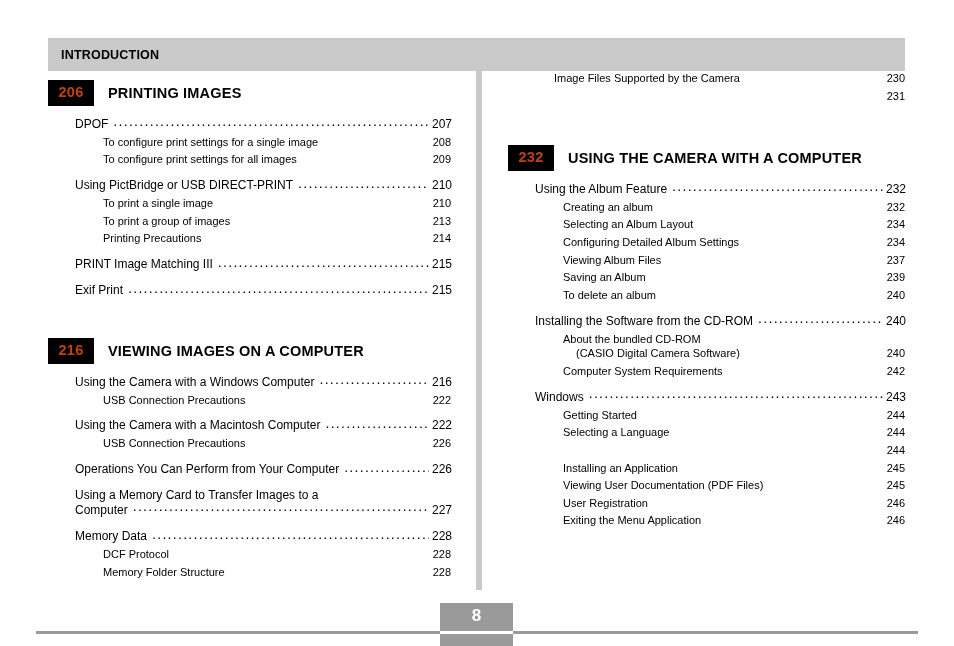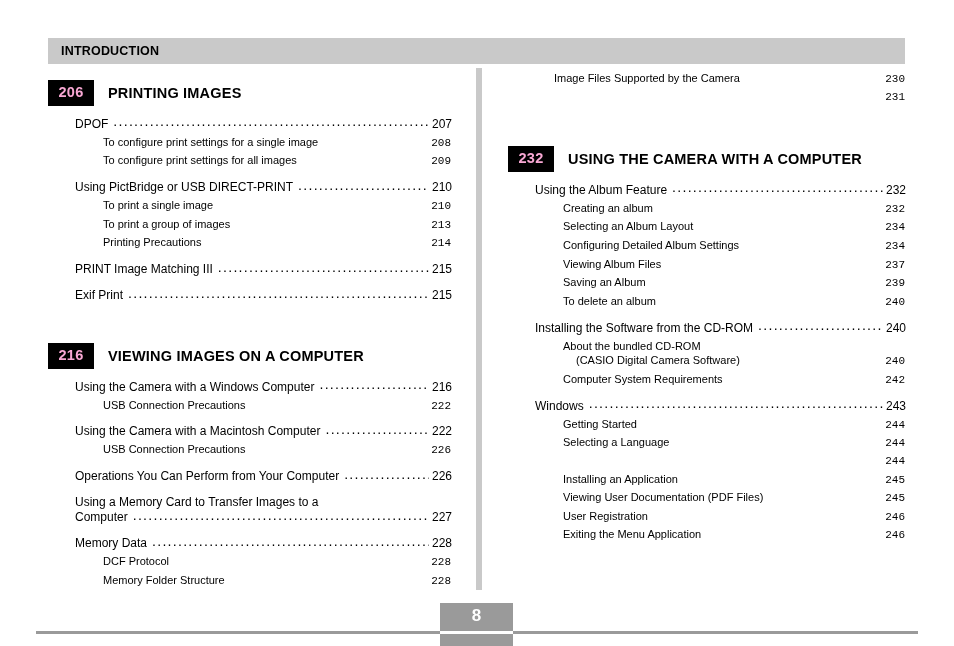--- a/index.html
+++ b/index.html
@@ -16,21 +16,21 @@
     overflow: hidden;
     -webkit-font-smoothing: antialiased;
   }
 
   
   .running-header {
     position: absolute;
     left: 48px;
     top: 38px;
     width: 857px;
-    height: 26px;
+    height: 33px;
     background: #c9c9c9;
     text-align: right;
   }
   .running-header .label {
     position: absolute;
     left: 13px;
     top: 50%;
     transform: translateY(-50%);
     font-size: 12.5px;
     font-weight: bold;
@@ -58,21 +58,21 @@
 
   
   .section-head {
     display: flex;
     align-items: center;
     white-space: nowrap;
   }
   .section-head .badge {
     display: inline-block;
     background: #000000;
-    color: #f9a8d4;
+    color: #c2410c;
     font-size: 14.5px;
     font-weight: bold;
     line-height: 1;
     padding: 5px 7px 6px 7px;
     letter-spacing: 0.3px;
     min-width: 32px;
     text-align: center;
   }
   .section-head .section-title {
     font-size: 14.5px;
@@ -119,39 +119,38 @@
     white-space: nowrap;
     text-align: right;
   }
   
   .toc-main.wrapped {
     display: block;
   }
   .toc-main.wrapped .wrap-line1 { display: block; }
   .toc-main.wrapped .wrap-line2 {
     display: flex;
-    align-items: flex-end;
+    align-items: center;
   }
 
   
   .toc-sub {
     display: flex;
     align-items: baseline;
     font-size: 11px;
     margin-left: 55px;
     margin-top: 3px;
     line-height: 1.33;
   }
   .toc-sub .entry-title { white-space: nowrap; }
   .toc-sub .spacer { flex: 1 1 auto; min-width: 8px; }
   .toc-sub .entry-page {
     white-space: nowrap;
     text-align: center;
     padding-right: 1px;
-    font-family: Liberation Mono, monospace;
   }
   
   .toc-sub.two-line { display: block; }
   .toc-sub.two-line .sub-line1 { display: block; }
   .toc-sub.two-line .sub-line2 {
     display: flex;
     align-items: baseline;
     padding-left: 13px;
   }
 

